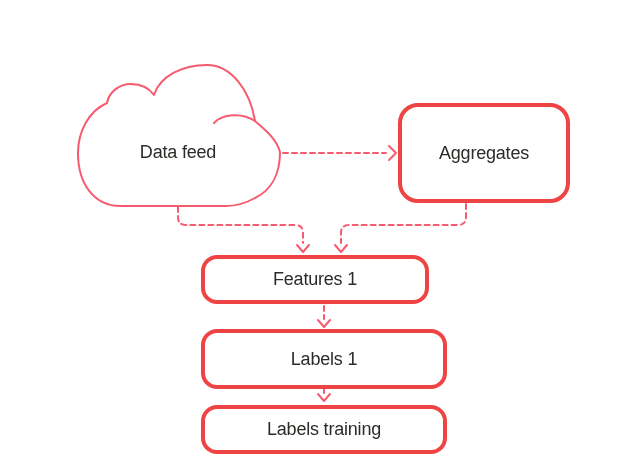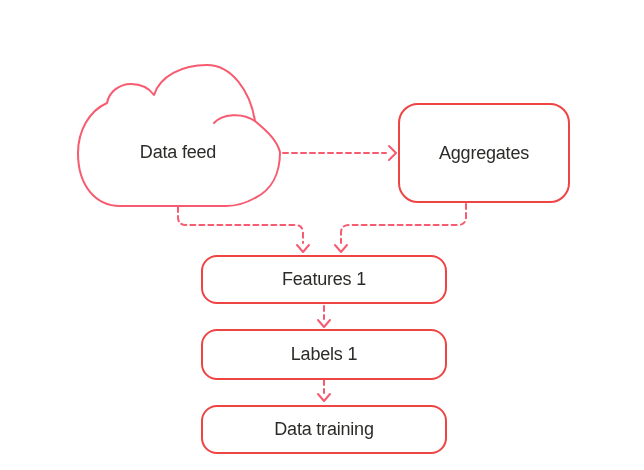--- a/index.html
+++ b/index.html
@@ -18,37 +18,37 @@
   }
   .edges-svg {
     position: absolute;
     inset: 0;
     width: 644px;
     height: 470px;
   }
   .node-box {
     position: absolute;
     box-sizing: border-box;
-    border: 2px solid #ef4444;
+    border: 4px solid #ef4444;
     border-radius: 16px;
     background: #ffffff;
     display: flex;
     align-items: center;
     justify-content: center;
     color: #2b2b28;
     font-size: 18px;
     letter-spacing: -0.2px;
   }
   .node-aggregates {
     left: 398px; top: 78px;
     width: 172px; height: 100px;
     border-radius: 20px;
   }
-  .node-features  { left: 201px; top: 230px; width: 246px; height: 49px; }
-  .node-labels    { left: 201px; top: 304px; width: 246px; height: 51px; }
+  .node-features  { left: 201px; top: 230px; width: 228px; height: 49px; }
+  .node-labels    { left: 201px; top: 304px; width: 246px; height: 60px; }
   .node-model     { left: 201px; top: 380px; width: 246px; height: 49px; }
   .cloud-label {
     position: absolute;
     left: 108px; top: 117px;
     width: 140px;
     text-align: center;
     color: #2b2b28;
     font-size: 18px;
     letter-spacing: -0.2px;
     line-height: 21px;
@@ -120,16 +120,16 @@
 
   <div class="node-box node-features">
     <span>Features 1</span>
   </div>
 
   <div class="node-box node-labels">
     <span>Labels 1</span>
   </div>
 
   <div class="node-box node-model">
-    <span>Data training</span>
+    <span>Labels training</span>
   </div>
 
 </div>
 
 </body></html>

